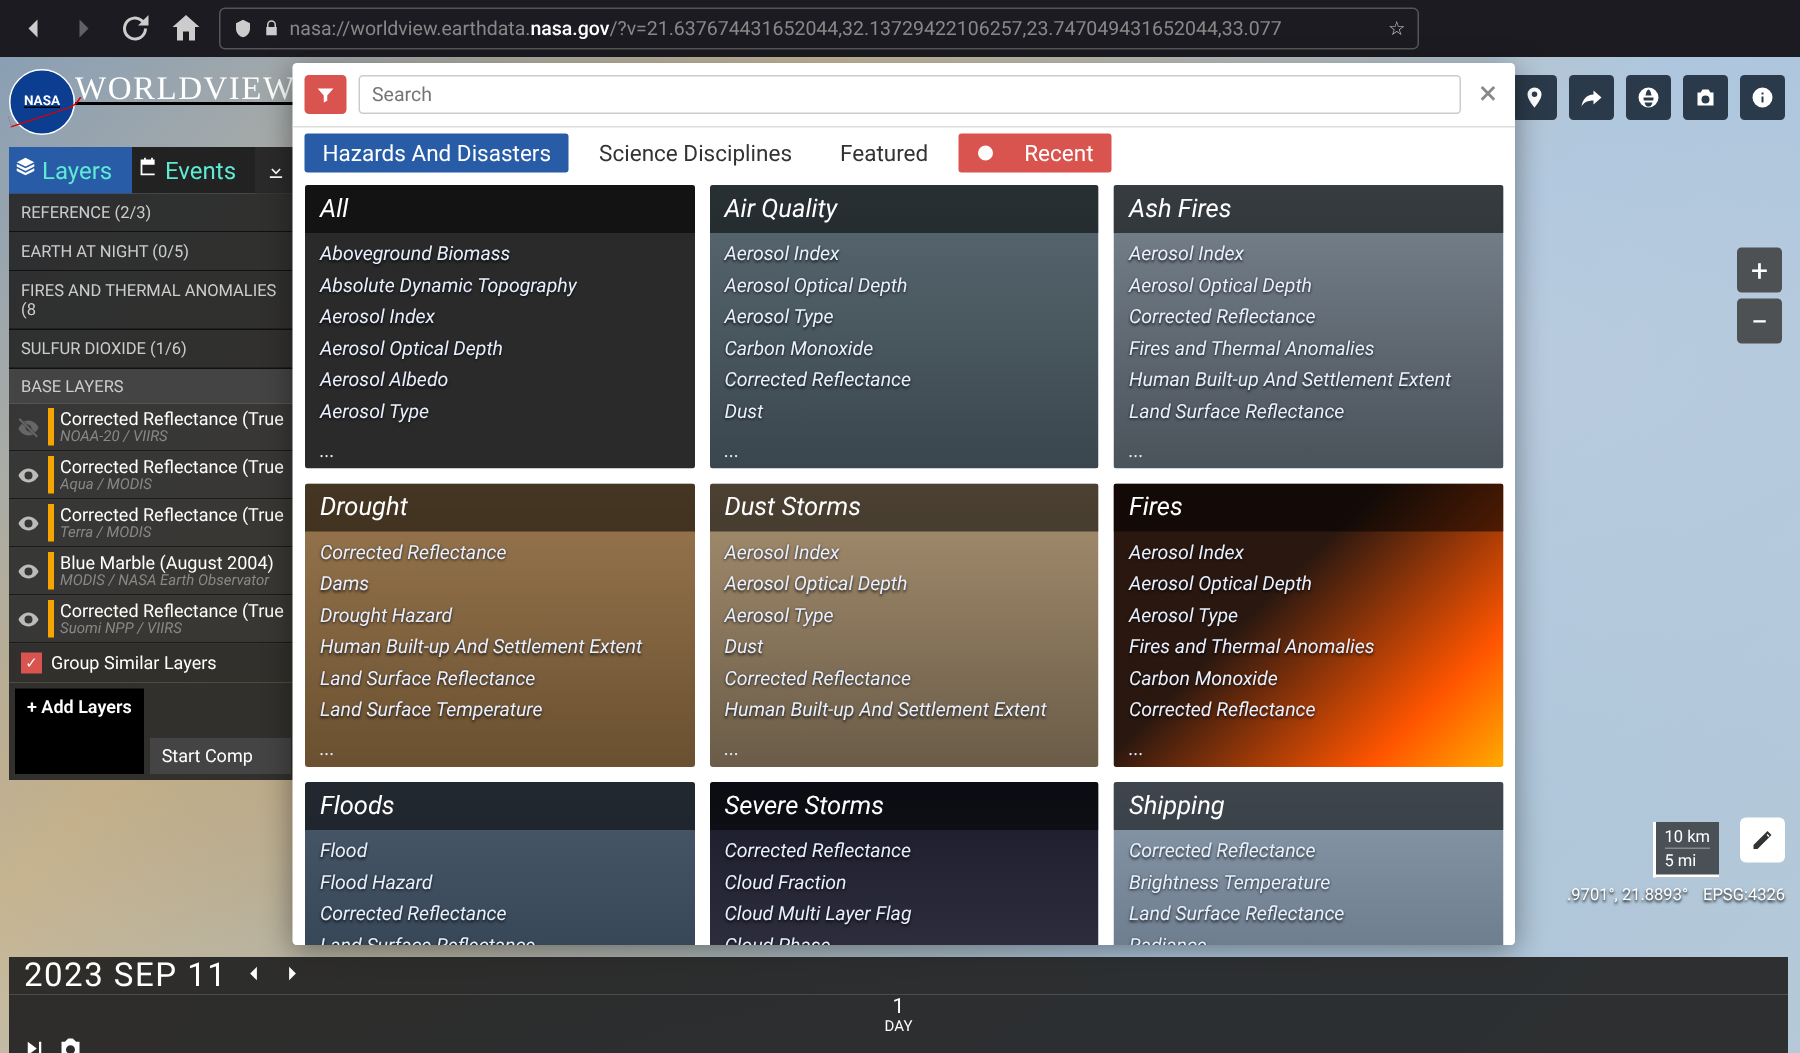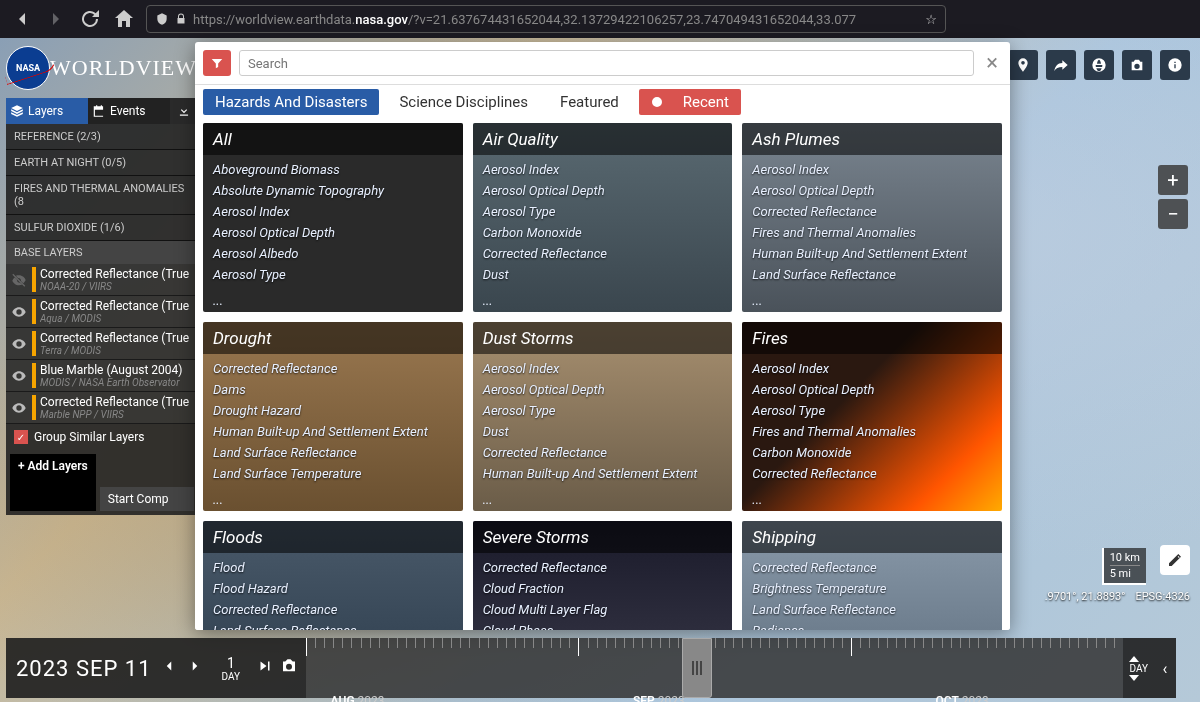--- a/index.html
+++ b/index.html
@@ -14,26 +14,26 @@
 .url-text .dim { color:#888; }
 .url-text .bold { color:#fff; font-weight:500; }
 .star { color:#ccc; margin-left:auto; }
 
 
 .map-bg { position:absolute; top:38px; left:0; right:0; bottom:0; background:linear-gradient(135deg,#8a9fb5 0%,#c9b896 30%,#a8c4dd 60%,#b5c9d8 100%); }
 .map-bg::before { content:""; position:absolute; inset:0; background:radial-gradient(ellipse at 30% 70%,rgba(175,145,95,0.6) 0%,transparent 40%),radial-gradient(ellipse at 80% 30%,rgba(200,210,225,0.5) 0%,transparent 50%); }
 
 
 .sidebar { position:absolute; top:42px; left:6px; width:192px; z-index:5; }
-.sb-header { display:flex; align-items:center; gap:0; background:transparent; padding:4px 0; }
+.sb-header { display:flex; align-items:flex-start; gap:0; background:transparent; padding:4px 0;text-decoration:underline; }
 .nasa-logo { width:44px; height:44px; border-radius:50%; background:#0b3d91; display:flex; align-items:center; justify-content:center; color:#fff; font-size:9px; font-weight:700; position:relative; border:1px solid #fff; }
 .nasa-logo::after { content:""; position:absolute; width:54px; height:14px; border:1px solid #d00; border-color:transparent transparent #d00 transparent; border-radius:0 0 40px 0; transform:rotate(-18deg); top:14px; left:-4px; }
 .wv-title { color:#fff; font-size:22px; letter-spacing:1px; font-weight:400; }
 .sb-tabs { display:flex; margin-top:4px; background:#222; }
-.sb-tab { flex:1; color:#ffffff; font-size:12px; padding:6px 4px; display:flex; align-items:center; gap:4px; cursor:pointer; }
+.sb-tab { flex:1; color:#5eead4; font-size:16px; padding:6px 4px; display:flex; align-items:flex-start; gap:4px; cursor:pointer; }
 .sb-tab.active { background:#295ca6; }
 .sb-tab svg { fill:#fff; width:14px; height:14px; }
 .sb-download { width:28px; background:#2a2a2a; display:flex; align-items:center; justify-content:center; }
 .sb-section { background:rgba(34,34,34,0.9); color:#ccc; font-size:11px; padding:6px 8px; border-bottom:1px solid #111; cursor:pointer; }
 .sb-base-label { background:#444; color:#ccc; font-size:11px; padding:5px 8px; }
 .layer-row { display:flex; align-items:center; background:rgba(44,44,44,0.92); border-bottom:1px solid #1a1a1a; padding:3px 4px; gap:4px; min-height:30px; }
 .layer-vis { width:18px; display:flex; justify-content:center; }
 .layer-vis svg { fill:#bbb; width:16px; height:16px; }
 .layer-vis.off svg { fill:#666; }
 .layer-alert { width:4px; align-self:stretch; background:#f7a500; }
@@ -86,21 +86,21 @@
 
 .edit-icon { position:absolute; right:10px; top:545px; width:30px; height:30px; background:#fff; border-radius:4px; display:flex; align-items:center; justify-content:center; z-index:4; }
 .edit-icon svg { fill:#333; width:16px; height:16px; }
 
 .scale-bar { position:absolute; right:54px; top:548px; background:rgba(30,30,30,0.7); color:#fff; font-size:11px; padding:2px 6px; z-index:4; border-left:2px solid #fff; border-bottom:2px solid #fff; }
 .scale-bar div { border-bottom:1px solid #888; padding:1px 0; }
 .scale-bar div:last-child { border:none; }
 .coord-bar { position:absolute; right:10px; top:590px; color:#fff; font-size:11px; display:flex; gap:10px; z-index:4; text-shadow:0 1px 2px #000; }
 
 
-.timeline { position:absolute; bottom:4px; left:6px; right:24px; height:60px; z-index:12; display:flex; }
+.timeline { position:absolute; bottom:4px; left:6px; right:8px; height:60px; z-index:12; display:flex;flex-direction:column; }
 .tl-date { background:rgba(30,30,30,0.9); display:flex; align-items:center; padding:0 10px; gap:8px; }
 .tl-date-text { color:#fff; font-size:22px; font-weight:400; letter-spacing:1px; }
 .tl-arrow { color:#fff; cursor:pointer; }
 .tl-step { display:flex; flex-direction:column; align-items:center; justify-content:center; background:rgba(30,30,30,0.9); padding:0 8px; color:#fff; font-size:10px; }
 .tl-step .num { font-size:14px; }
 .tl-play { background:rgba(30,30,30,0.9); display:flex; align-items:center; padding:0 8px; gap:6px; }
 .tl-play svg { fill:#fff; width:18px; height:18px; }
 .tl-track { flex:1; background:rgba(50,50,50,0.85); position:relative; display:flex; align-items:center; }
 .tl-ticks { position:absolute; top:0; left:0; right:0; height:18px; display:flex; }
 .tick { flex:1; border-left:1px solid #888; height:10px; }
@@ -139,21 +139,21 @@
       </svg>
     </div>
   <div class="url-bar">
     <svg class="lock" width="14" height="14" viewBox="0 0 24 24">
         <path d="M12 2l8 4v6c0 5-3.5 9-8 10-4.5-1-8-5-8-10V6l8-4z"></path>
       </svg>
     <svg class="lock" width="12" height="12" viewBox="0 0 24 24">
         <path d="M6 10V7a6 6 0 1 1 12 0v3h1v11H5V10h1zm2 0h8V7a4 4 0 1 0-8 0v3z"></path>
       </svg>
     <span class="url-text">
-      <span class="dim">https://</span><span class="dim">worldview.earthdata.</span><span class="bold">nasa.gov</span><span class="dim">/?v=21.637674431652044,32.13729422106257,23.747049431652044,33.077</span>
+      <span class="dim">nasa://</span><span class="dim">worldview.earthdata.</span><span class="bold">nasa.gov</span><span class="dim">/?v=21.637674431652044,32.13729422106257,23.747049431652044,33.077</span>
     </span>
     <span class="star">☆</span>
   </div>
 </div>
 
 <div class="map-bg"></div>
 
 <aside class="sidebar">
   <div class="sb-header">
     <div class="nasa-logo">
@@ -238,21 +238,21 @@
       </div>
       <div class="layer-row">
         <div class="layer-vis ">
           <svg viewBox="0 0 24 24">
             <path d="M12 5c5 0 9 4 10 7-1 3-5 7-10 7S3 15 2 12c1-3 5-7 10-7zm0 3a4 4 0 1 0 0 8 4 4 0 0 0 0-8z"></path>
           </svg>
         </div>
     <div class="layer-alert"></div>
     <div class="layer-info">
           <div class="layer-title">Corrected Reflectance (True</div>
-          <div class="layer-sub">Marble NPP / VIIRS</div>
+          <div class="layer-sub">Suomi NPP / VIIRS</div>
         </div>
       </div>
     </div>
   <div class="group-row">
     <div class="chk">✓</div>
     <span>Group Similar Layers</span>
   </div>
   <div class="sb-buttons">
     <div class="add-layers-btn">+ Add Layers</div>
     <div class="start-comp-btn">Start Comp</div>
@@ -303,21 +303,21 @@
             <div class="cat-item">Aerosol Optical Depth</div>
             <div class="cat-item">Aerosol Type</div>
             <div class="cat-item">Carbon Monoxide</div>
             <div class="cat-item">Corrected Reflectance</div>
             <div class="cat-item">Dust</div>
           </div>
           <div class="cat-more">...</div>
         </div>
         <div class="cat-card" data-bg="ash">
           <div class="cat-bg"></div>
-          <div class="cat-head">Ash Plumes</div>
+          <div class="cat-head">Ash Fires</div>
           <div class="cat-items">
             <div class="cat-item">Aerosol Index</div>
             <div class="cat-item">Aerosol Optical Depth</div>
             <div class="cat-item">Corrected Reflectance</div>
             <div class="cat-item">Fires and Thermal Anomalies</div>
             <div class="cat-item">Human Built-up And Settlement Extent</div>
             <div class="cat-item">Land Surface Reflectance</div>
           </div>
           <div class="cat-more">...</div>
         </div>

